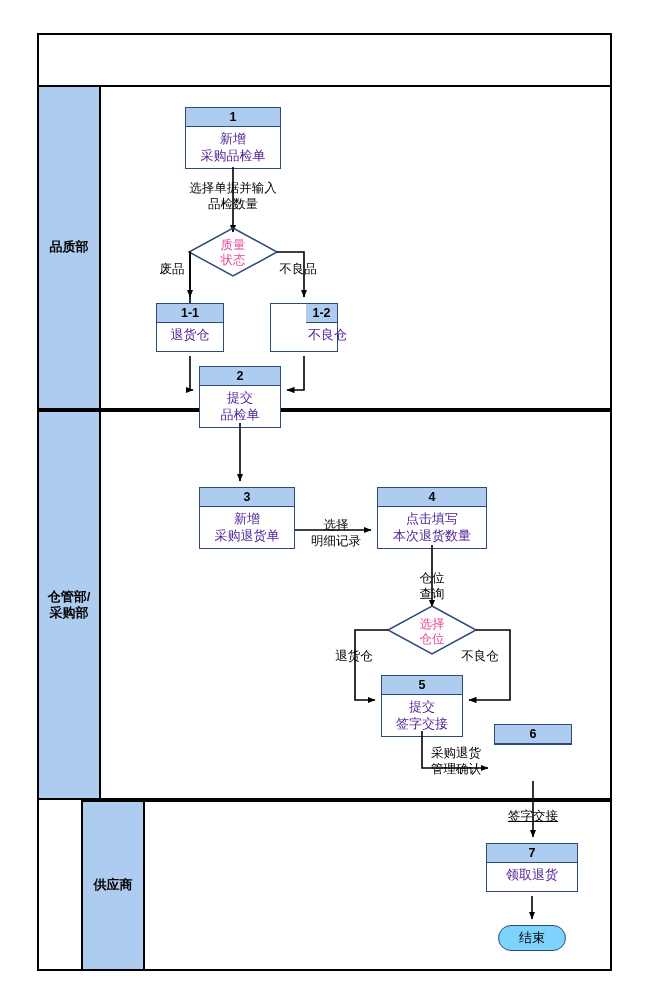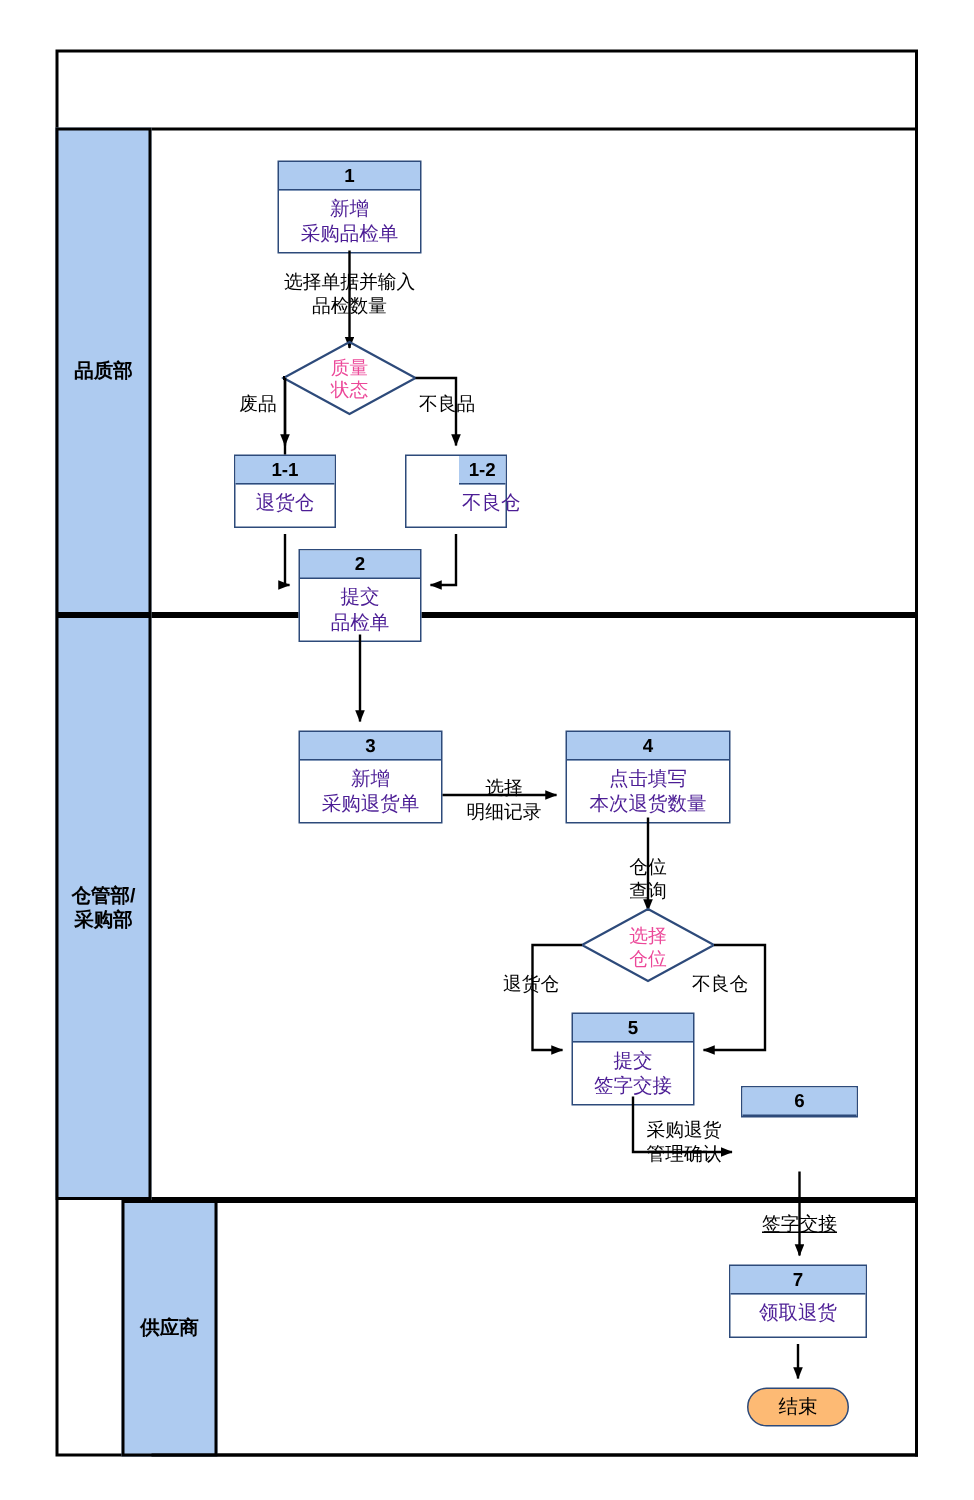--- a/index.html
+++ b/index.html
@@ -105,21 +105,21 @@
     font-size: 12.5px;
     color: #ec4899;
     text-align: center;
     line-height: 15px;
     white-space: nowrap;
   }
   .terminator {
     position: absolute;
     box-sizing: border-box;
     border: 1.5px solid #2d4a7a;
-    background: #fdba74;
+    background: #7dd3fc;
     border-radius: 14px;
     font-size: 13px;
     color: #000000;
     display: flex;
     align-items: center;
     justify-content: center;
   }
   svg.overlay {
     position: absolute;
     left: 0;

